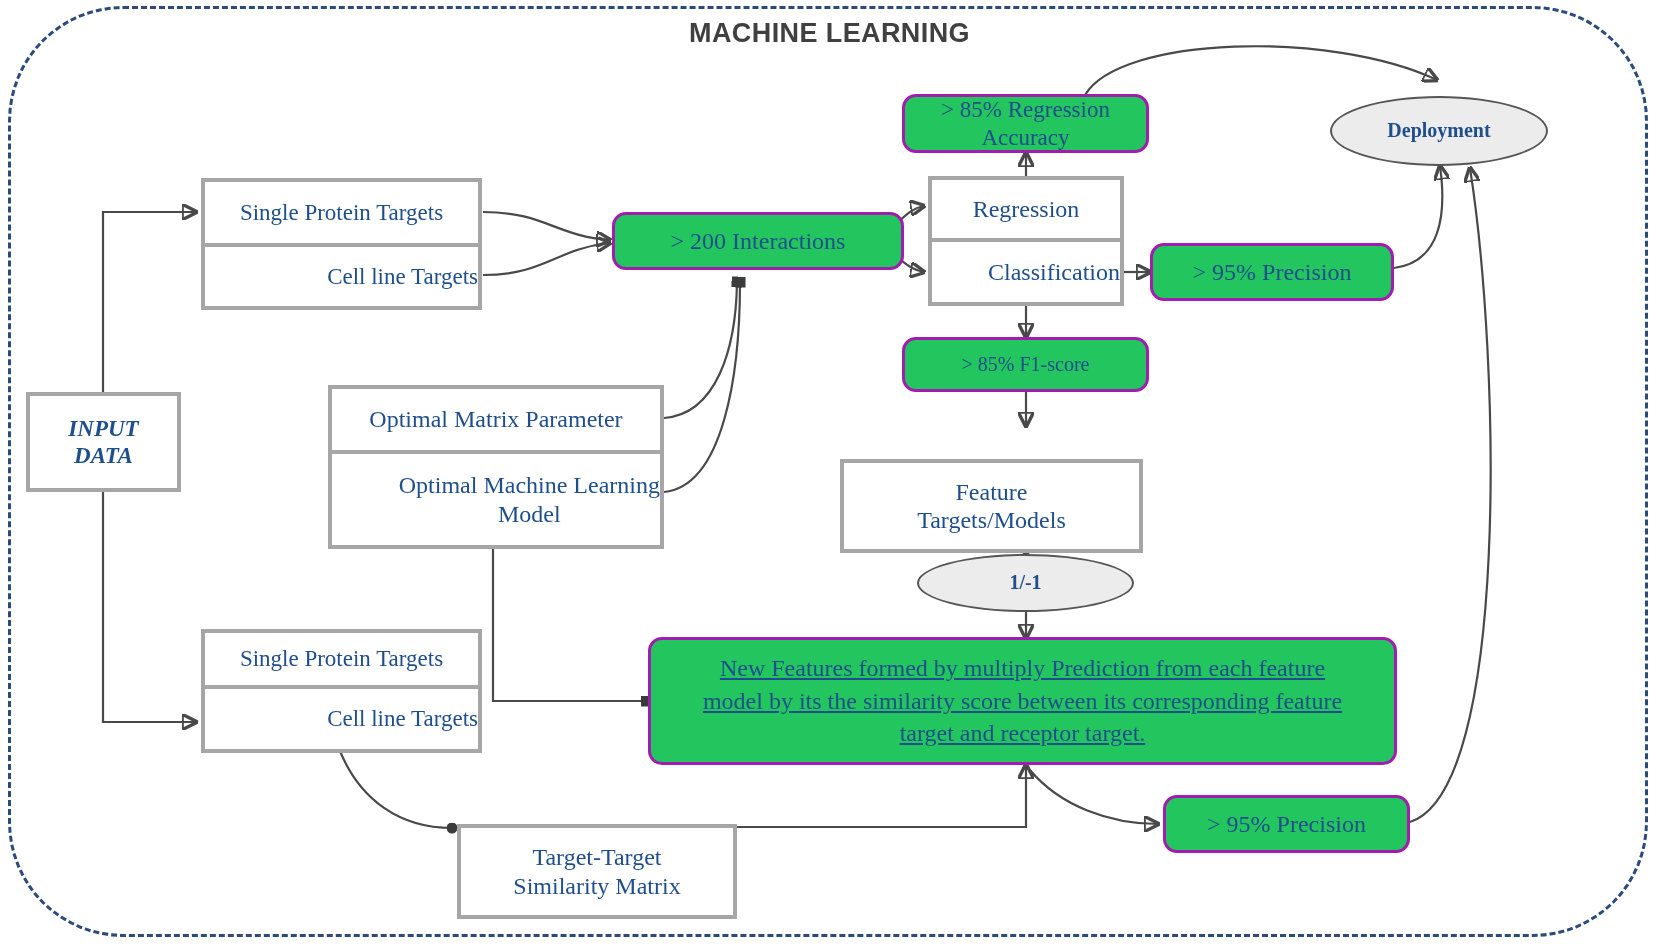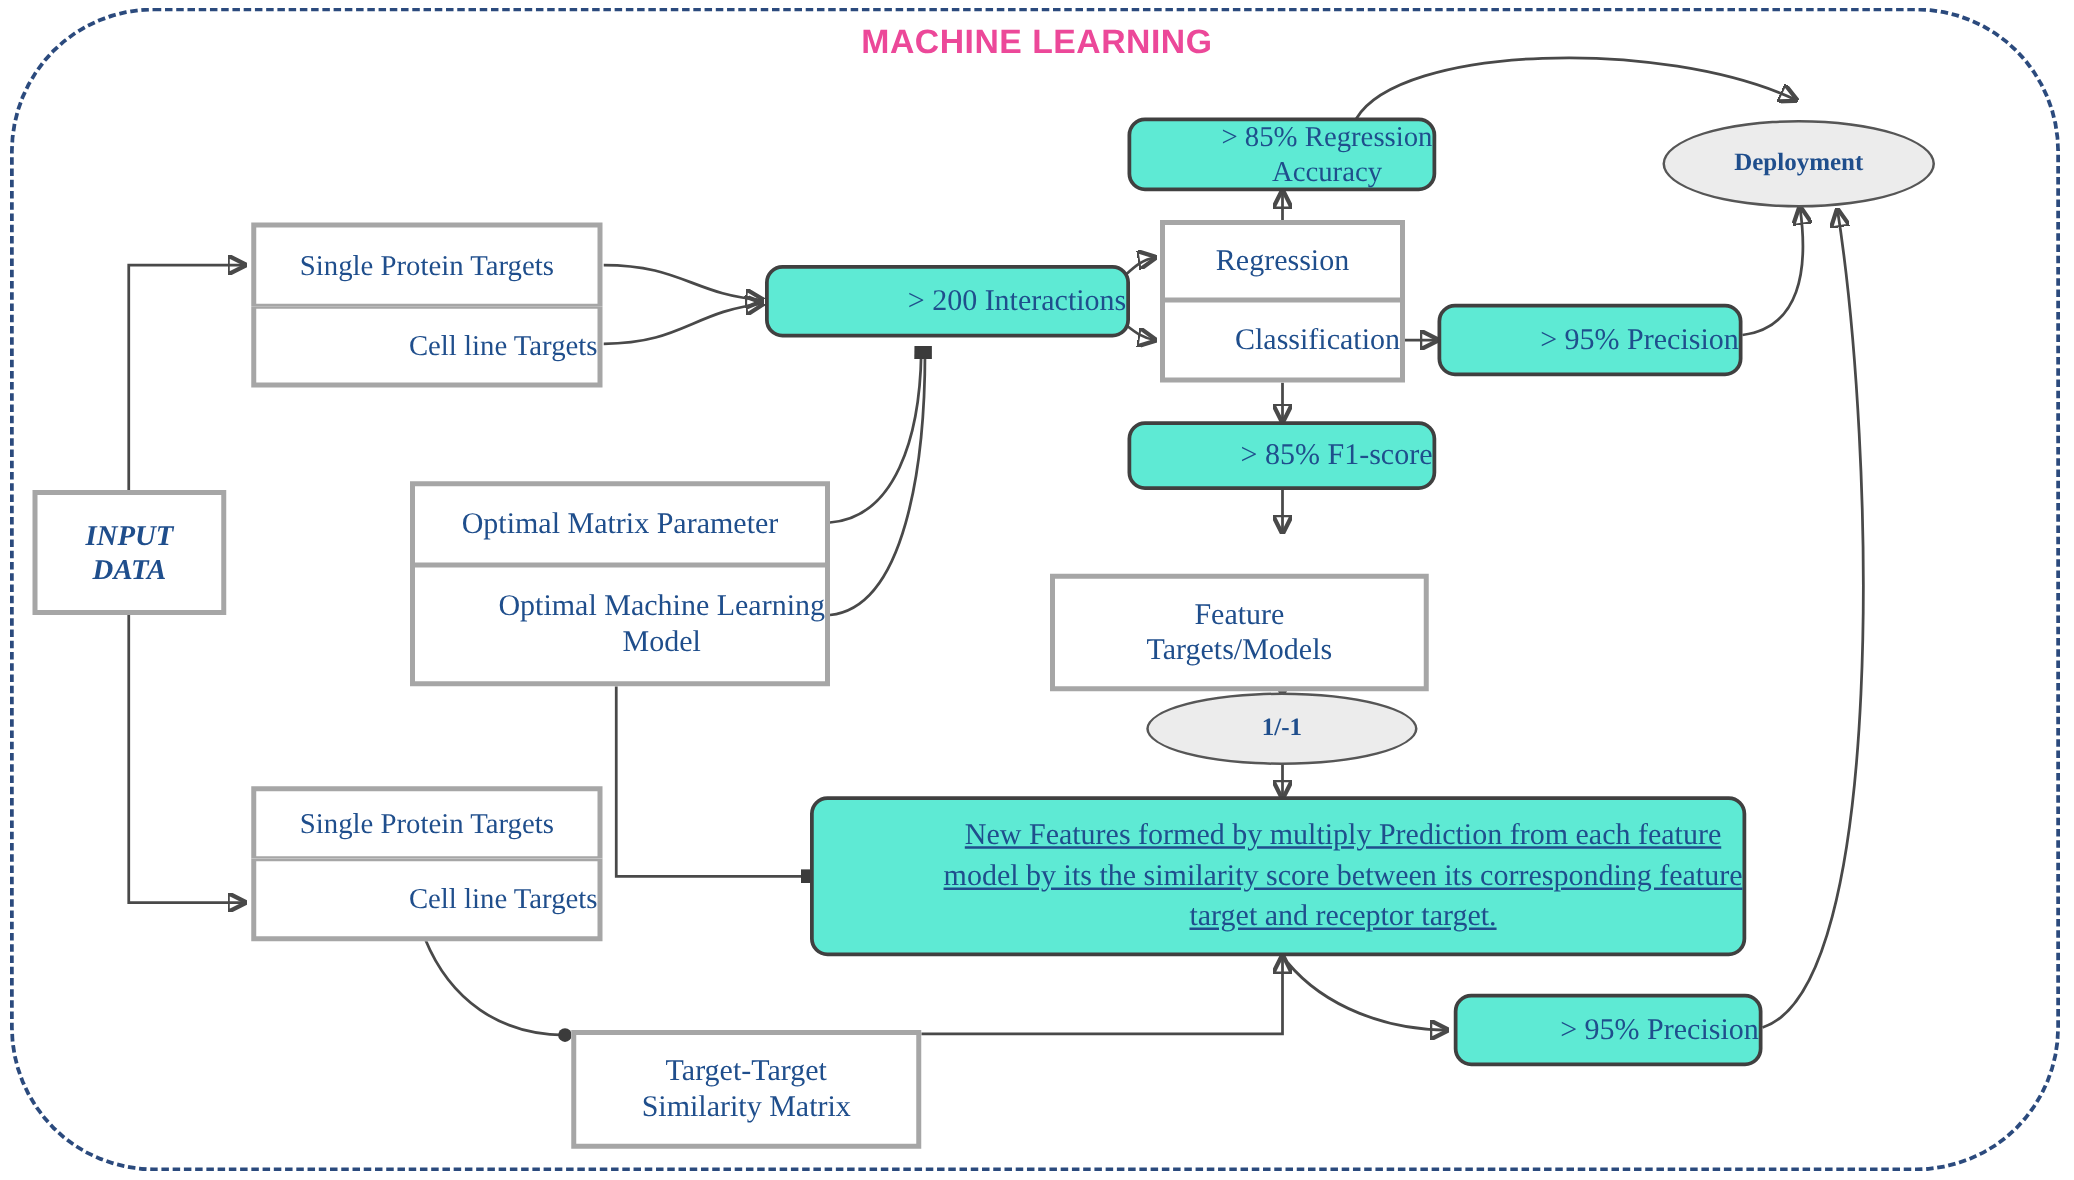--- a/index.html
+++ b/index.html
@@ -31,21 +31,21 @@
   .title {
     position: absolute;
     left: 0;
     top: 18px;
     width: 1659px;
     text-align: center;
     font-family: "Liberation Sans", "DejaVu Sans", sans-serif;
     font-weight: bold;
     font-size: 27px;
     letter-spacing: 0.4px;
-    color: #ec4899;
+    color: #404040;
   }
   
   .node {
     position: absolute;
     box-sizing: border-box;
     display: flex;
     align-items: center;
     justify-content: center;
     text-align: center;
     color: #1f4e8c;
@@ -60,24 +60,23 @@
     border: 4px solid #a6a6a6;
     border-bottom: 2px solid #a6a6a6;
   }
   .rect-split-bottom {
     background: #ffffff;
     border: 4px solid #a6a6a6;
     border-top: 2px solid #a6a6a6;
     justify-content: flex-end;
   }
   .round {
-    background: #5eead4;
-    border: 3px solid #404040;
+    background: #22c55e;
+    border: 3px solid #a21caf;
     border-radius: 14px;
-    justify-content: flex-end;
   }
   .ellipse {
     background: #ececec;
     border: 2px solid #565656;
     border-radius: 50%;
   }
   .bold {
     font-weight: bold;
   }
   
@@ -196,21 +195,21 @@
   </div>
 
   <div class="node round" style="left:1150px; top:243px; width:244px; height:58px; font-size:24px;">
     <span>&gt; 95% Precision</span>
   </div>
 
   <div class="node ellipse" style="left:1330px; top:96px; width:218px; height:70px; font-size:20px;">
     <span class="bold">Deployment</span>
   </div>
 
-  <div class="node round" style="left:902px; top:337px; width:247px; height:55px; font-size:24px;">
+  <div class="node round" style="left:902px; top:337px; width:247px; height:55px; font-size:20px;">
     <span>&gt; 85% F1-score</span>
   </div>
 
   <div class="node rect" style="left:840px; top:427px; width:303px; height:94px; font-size:24px;margin-top:32px;">
     <span>
       <span>Feature</span><br>
       <span>Targets/Models</span>
     </span>
   </div>
 

